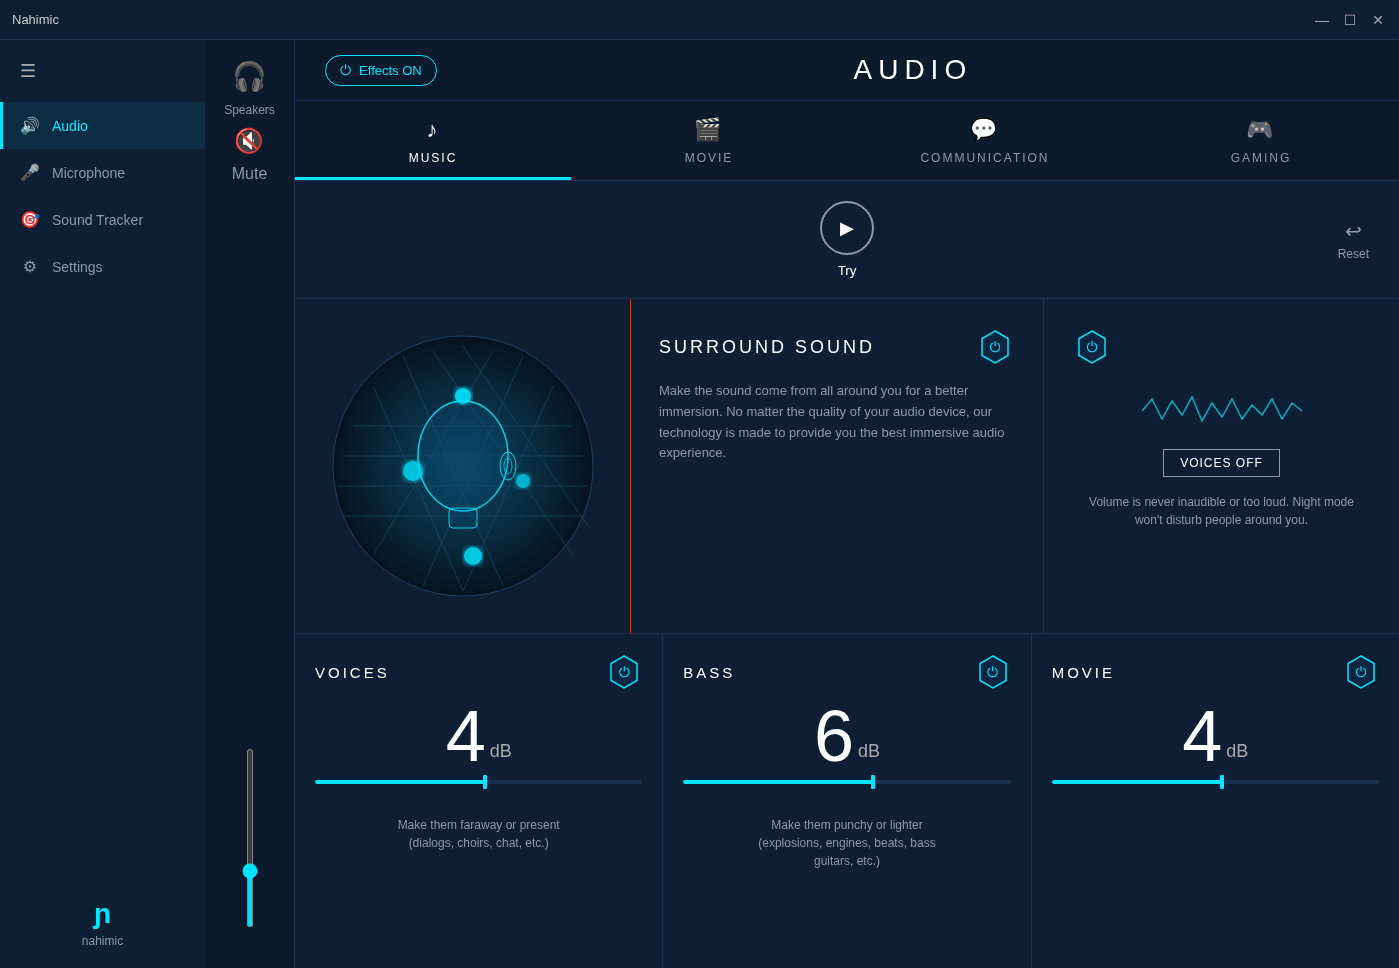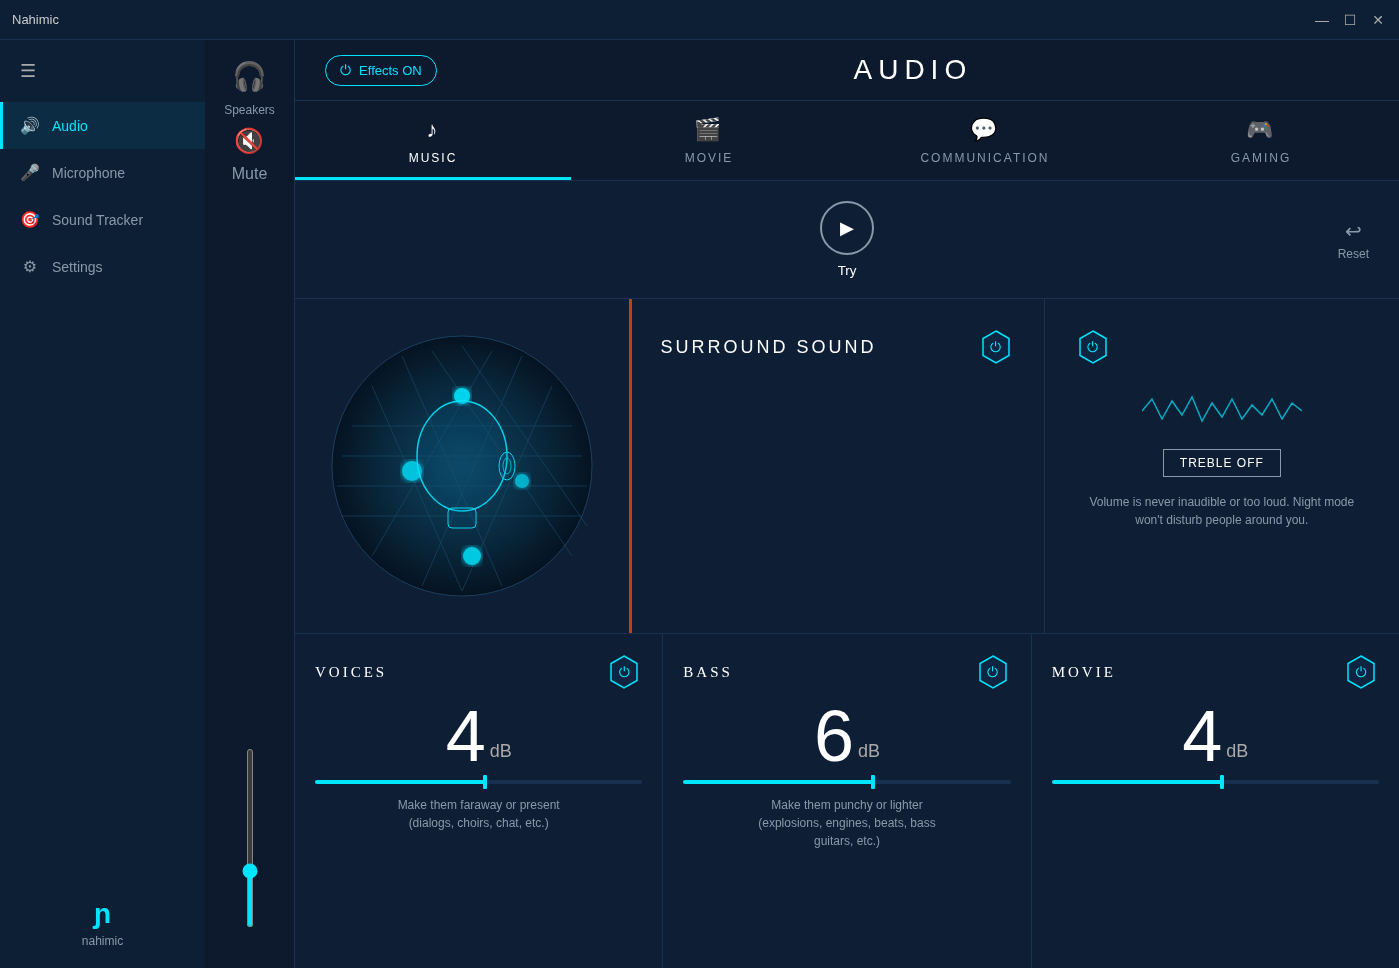--- a/index.html
+++ b/index.html
@@ -387,21 +387,20 @@
       display: flex;
       align-items: center;
       justify-content: space-between;
       width: 100%;
       margin-bottom: 10px;
     }
     .bp-title {
       font-size: 15px;
       letter-spacing: 3px;
       font-weight: 300;
-      font-family: Liberation Serif, serif;
     }
     .bp-value {
       font-size: 72px;
       font-weight: 200;
       color: #fff;
       line-height: 1;
       display: flex;
       align-items: flex-end;
       gap: 4px;
     }
@@ -436,21 +435,21 @@
       width: 4px;
       height: 14px;
       background: #00e5ff;
       border-radius: 1px;
     }
     .bp-desc {
       font-size: 12px;
       color: #8899aa;
       text-align: center;
       line-height: 1.5;
-      margin-top: 4px;
+      margin-top: 24px;
     }
 
     
     .hex-power {
       width: 36px;
       height: 36px;
       position: relative;
       display: flex;
       align-items: center;
       justify-content: center;
@@ -610,48 +609,49 @@
                 <rect x="126" y="182" width="28" height="20" rx="4" fill="rgba(0,100,150,0.15)" stroke="#00e5ff" stroke-width="1"></rect>
 
                 <ellipse cx="185" cy="140" rx="8" ry="14" fill="rgba(0,100,150,0.1)" stroke="#00e5ff" stroke-width="1"></ellipse>
 
                 <ellipse cx="185" cy="140" rx="4" ry="8" stroke="#00e5ff" stroke-width="0.8" fill="none"></ellipse>
               </g>
             </svg>
           </div>
         </div>
 
-        <div class="panel-right" style="flex: 1.2; border-left: 3px solid #c2410c; padding-left: 28px;">
+        <div class="panel-right" style="flex: 1.2; border-left: 1px solid #c2410c; padding-left: 28px;">
           <div class="panel-section-title">
             <span class="section-label">SURROUND SOUND</span>
             <div class="hex-power">
               <svg width="36" height="36" viewBox="0 0 36 36">
                 <polygon points="18,2 31,9.5 31,26.5 18,34 5,26.5 5,9.5" fill="#0d2540" stroke="#00e5ff" stroke-width="1.5"></polygon>
               </svg>
               <span class="hex-power-icon">⏻</span>
             </div>
           </div>
+          <p class="section-desc">Make the sound come from all around you for a better immersion. No matter the quality of your audio device, our technology is made to provide you the best immersive audio experience.</p>
         </div>
 
         <div class="vs-panel" style="flex: 1; border-left: 1px solid #1a3050;">
           <div class="panel-section-title">
             <div class="hex-power">
               <svg width="36" height="36" viewBox="0 0 36 36">
                 <polygon points="18,2 31,9.5 31,26.5 18,34 5,26.5 5,9.5" fill="#0d2540" stroke="#00e5ff" stroke-width="1.5"></polygon>
               </svg>
               <span class="hex-power-icon">⏻</span>
             </div>
           </div>
 
           <div class="waveform">
             <svg width="160" height="40" viewBox="0 0 160 40">
               <polyline points="0,20 10,8 20,28 30,10 40,24 50,6 60,30 70,12 80,26 90,8 100,28 110,14 120,24 130,8 140,28 150,12 160,20" fill="none" stroke="#00e5ff" stroke-width="1.5" opacity="0.7"></polyline>
             </svg>
           </div>
-          <button class="night-mode-btn">TREBLE OFF</button>
+          <button class="night-mode-btn">VOICES OFF</button>
           <p class="vs-desc">Volume is never inaudible or too loud. Night mode won't disturb people around you.</p>
         </div>
       </div>
 
       <div class="bottom-panels">
 
         <div class="bottom-panel">
           <div class="bp-header">
             <span class="bp-title">VOICES</span>
             <div class="hex-power">

